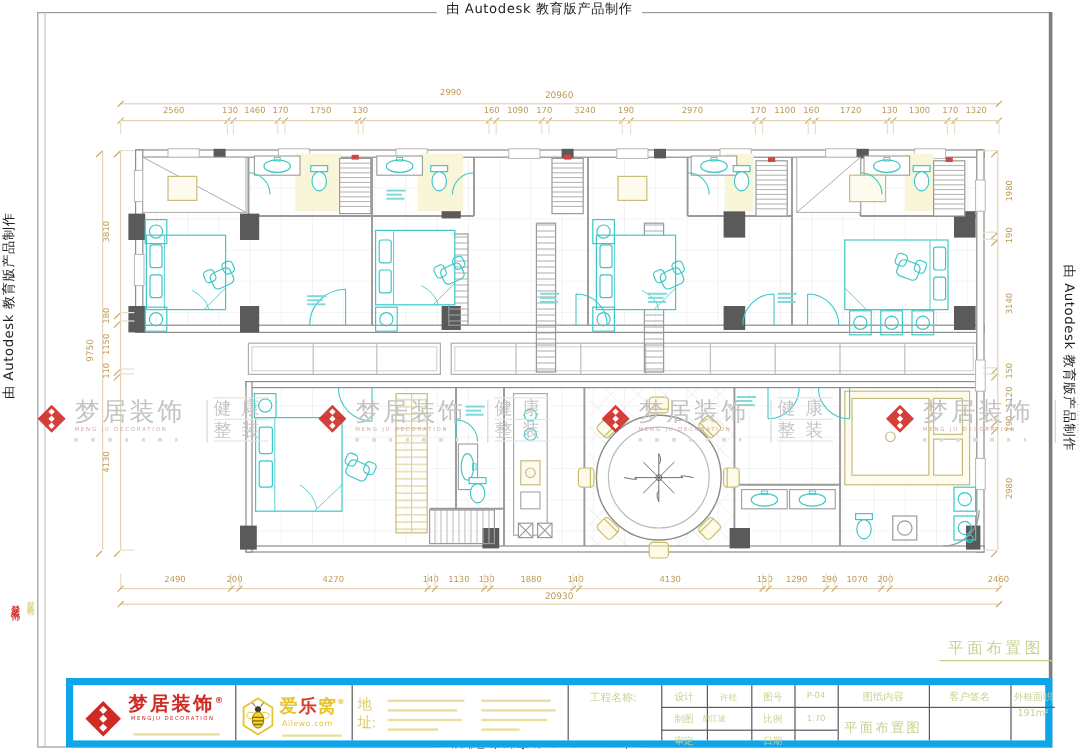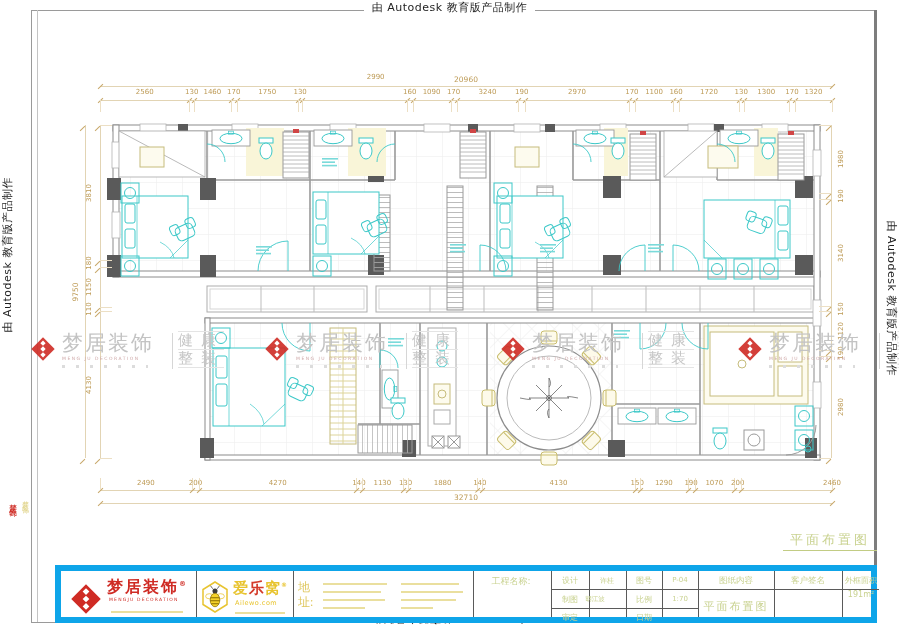--- a/index.html
+++ b/index.html
@@ -518,21 +518,21 @@
     <div class="ext" style="left: 734.007px; top: 478px; width: 1px; height: 12px;"></div>
     <div class="dimtxt" style="left: 737.691px; top: 483px;">200</div>
     <div class="tick" style="left: 741.375px; top: 487px;"></div>
     <div class="ext" style="left: 741.375px; top: 478px; width: 1px; height: 12px;"></div>
     <div class="tick" style="left: 832px; top: 487px;"></div>
     <div class="ext" style="left: 832px; top: 478px; width: 1px; height: 12px;"></div>
     <div class="dimtxt" style="left: 817px; top: 483px; margin-left: 15px;">2460</div>
     <div class="dimline" style="left: 100px; top: 503px; width: 732px; height: 1px;"></div>
     <div class="tick" style="left: 100px; top: 500px;"></div>
     <div class="tick" style="left: 832px; top: 500px;"></div>
-    <div class="dimtxt tot" style="left: 466px; top: 497px;">32710</div>
+    <div class="dimtxt tot" style="left: 466px; top: 497px;">20930</div>
     <div class="dimline" style="left: 100px; top: 125px; width: 1px; height: 333px;"></div>
     <div class="tick" style="left: 97px; top: 125px;"></div>
     <div class="ext" style="left: 100px; top: 125px; width: 12px; height: 1px;"></div>
     <div class="dimtxt v" style="left: 89px; top: 192.63px;">3810</div>
     <div class="tick" style="left: 97px; top: 260.259px;"></div>
     <div class="ext" style="left: 100px; top: 260.259px; width: 12px; height: 1px;"></div>
     <div class="dimtxt v" style="left: 89px; top: 263.454px;">180</div>
     <div class="tick" style="left: 97px; top: 266.649px;"></div>
     <div class="ext" style="left: 100px; top: 266.649px; width: 12px; height: 1px;"></div>
     <div class="dimtxt v" style="left: 89px; top: 287.062px;">1150</div>

